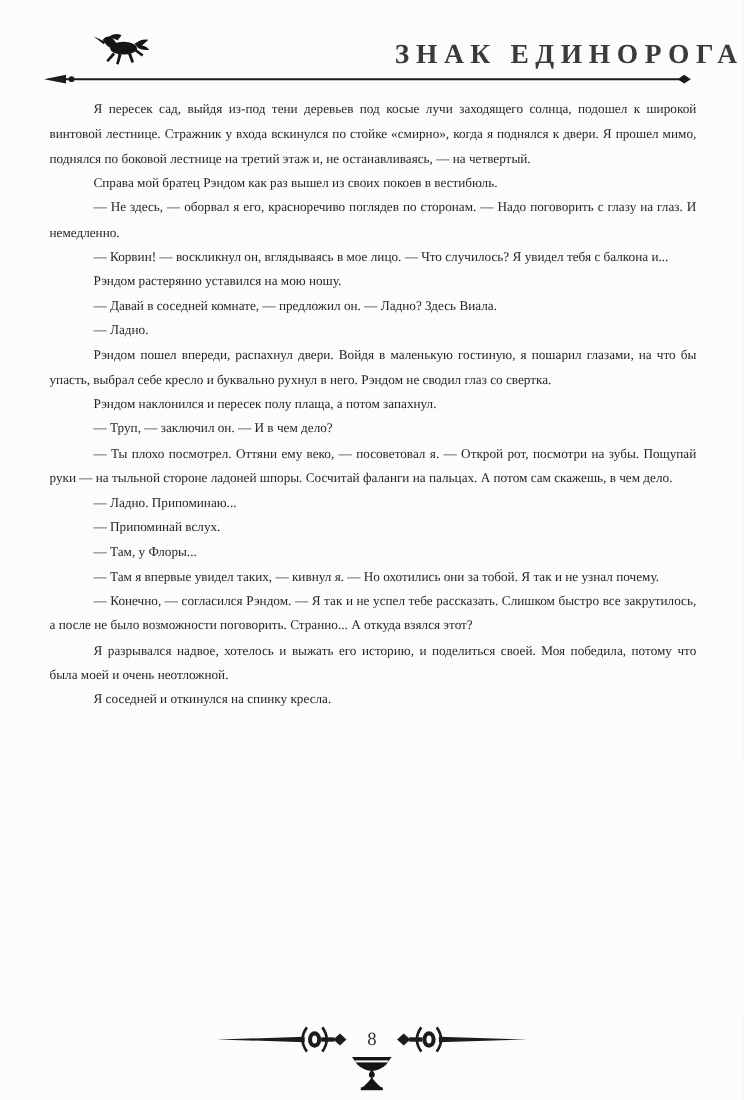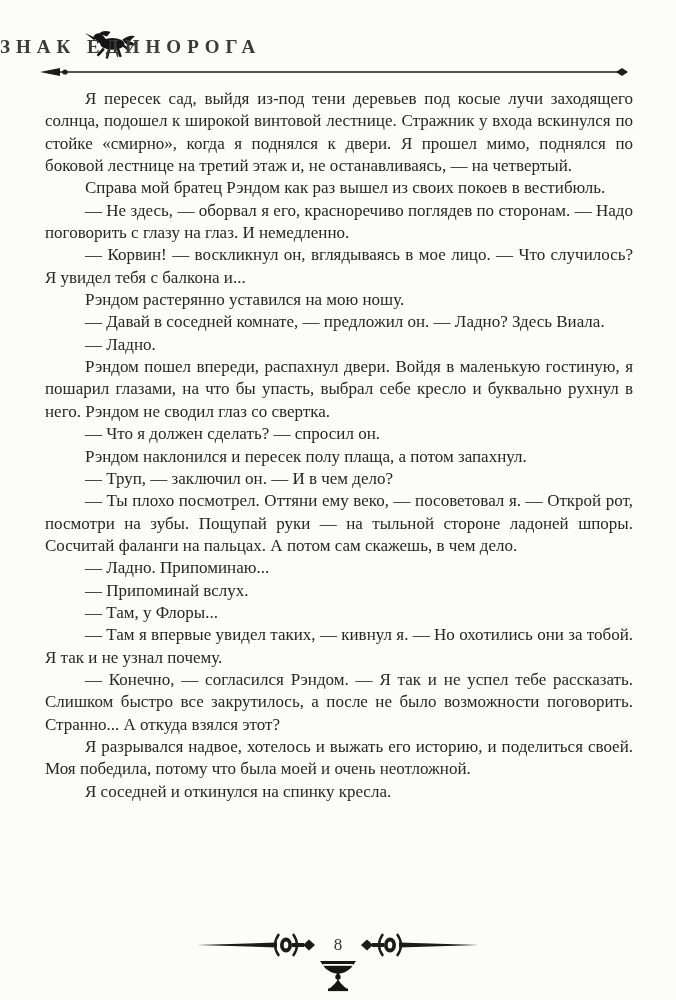--- a/index.html
+++ b/index.html
@@ -9,29 +9,29 @@
     font-family:"Liberation Serif", serif;
   }
   .page{
     position:relative;width:676px;height:1000px;
     background:#fcfcfa;overflow:hidden;
   }
   
   .unicorn{position:absolute;left:84px;top:22px;width:54px;height:40px;}
   .title{
     position:absolute;left:0;right:0;top:36px;
-    text-align:left;
-    font-size:19px;font-weight:bold;letter-spacing:6px;
+    text-align:right;
+    font-size:25px;font-weight:bold;letter-spacing:6px;
     color:#3a3a3a;
   }
   .divider{position:absolute;left:0;top:64px;width:676px;height:16px;}
   
   .body-text{
     position:absolute;left:45px;top:88px;width:588px;
-    font-size:17px;line-height:22.35px;color:#262626;
+    font-size:12px;line-height:22.35px;color:#262626;
     text-align:justify;
     hyphens:auto;-webkit-hyphens:auto;
   }
   .para{margin:0;text-indent:40px;}
   
   .footer-row{
     position:absolute;left:0;top:932px;width:676px;height:26px;
     display:flex;align-items:center;justify-content:center;gap:14px;
   }
   .sword{width:120px;height:26px;}
@@ -73,21 +73,20 @@
 
   <div class="body-text">
       <p class="para">Я пересек сад, выйдя из-под тени деревьев под косые лучи заходящего солнца, подошел к широкой винтовой лестнице. Стражник у входа вскинулся по стойке «смирно», когда я поднялся к двери. Я прошел мимо, поднялся по боковой лестнице на третий этаж и, не останавливаясь, — на четвертый.</p>
       <p class="para">Справа мой братец Рэндом как раз вышел из своих покоев в вестибюль.</p>
       <p class="para">— Не здесь, — оборвал я его, красноречиво поглядев по сторонам. — Надо поговорить с глазу на глаз. И немедленно.</p>
       <p class="para">— Корвин! — воскликнул он, вглядываясь в мое лицо. — Что случилось? Я увидел тебя с балкона и...</p>
       <p class="para">Рэндом растерянно уставился на мою ношу.</p>
       <p class="para">— Давай в соседней комнате, — предложил он. — Ладно? Здесь Виала.</p>
       <p class="para">— Ладно.</p>
       <p class="para">Рэндом пошел впереди, распахнул двери. Войдя в маленькую гостиную, я пошарил глазами, на что бы упасть, выбрал себе кресло и буквально рухнул в него. Рэндом не сводил глаз со свертка.</p>
-      <p class="para">— Что я должен сделать? — спросил он.</p>
       <p class="para">Рэндом наклонился и пересек полу плаща, а потом запахнул.</p>
       <p class="para">— Труп, — заключил он. — И в чем дело?</p>
       <p class="para">— Ты плохо посмотрел. Оттяни ему веко, — посоветовал я. — Открой рот, посмотри на зубы. Пощупай руки — на тыльной стороне ладоней шпоры. Сосчитай фаланги на пальцах. А потом сам скажешь, в чем дело.</p>
       <p class="para">— Ладно. Припоминаю...</p>
       <p class="para">— Припоминай вслух.</p>
       <p class="para">— Там, у Флоры...</p>
       <p class="para">— Там я впервые увидел таких, — кивнул я. — Но охотились они за тобой. Я так и не узнал почему.</p>
       <p class="para">— Конечно, — согласился Рэндом. — Я так и не успел тебе рассказать. Слишком быстро все закрутилось, а после не было возможности поговорить. Странно... А откуда взялся этот?</p>
       <p class="para">Я разрывался надвое, хотелось и выжать его историю, и поделиться своей. Моя победила, потому что была моей и очень неотложной.</p>
       <p class="para">Я соседней и откинулся на спинку кресла.</p>

